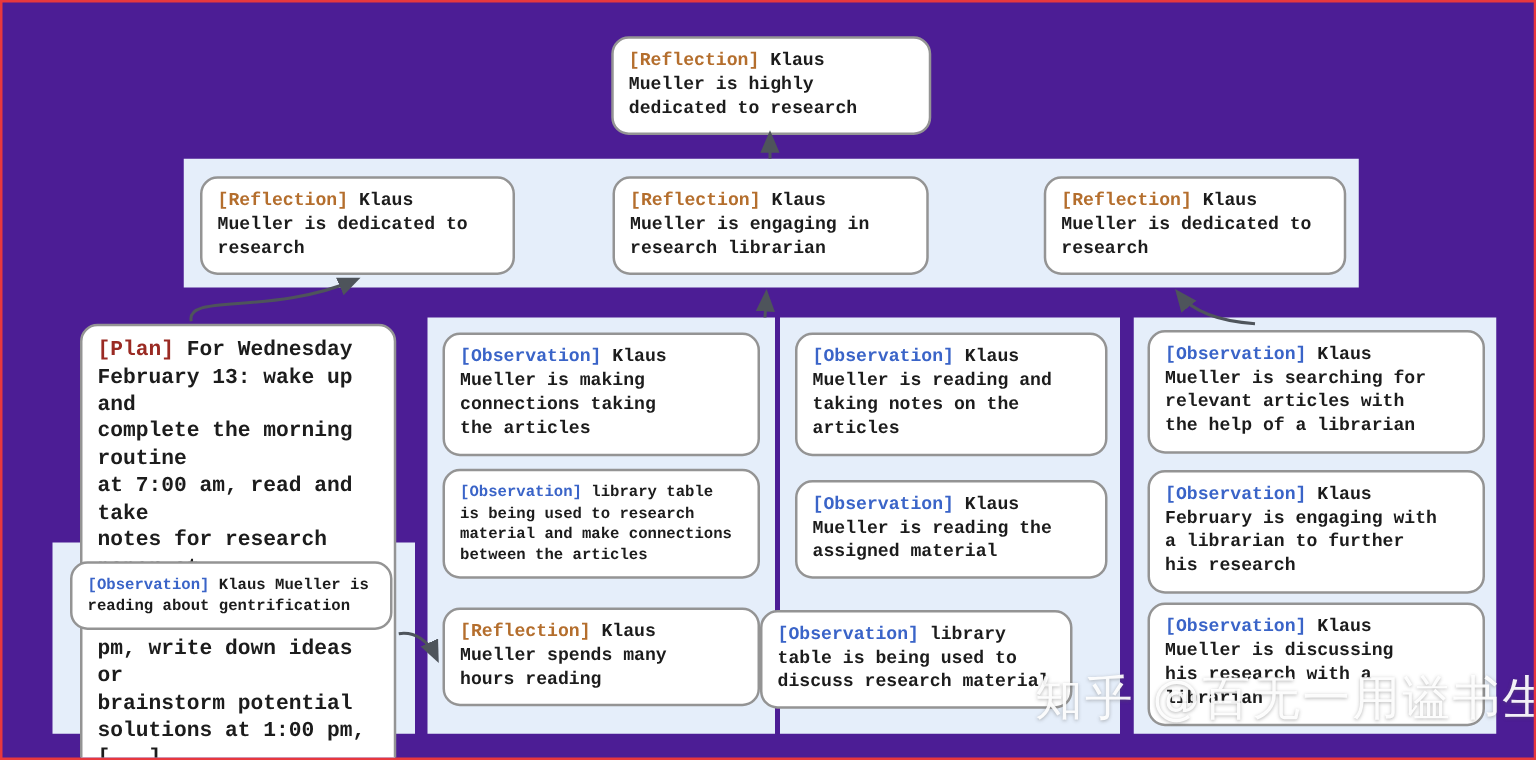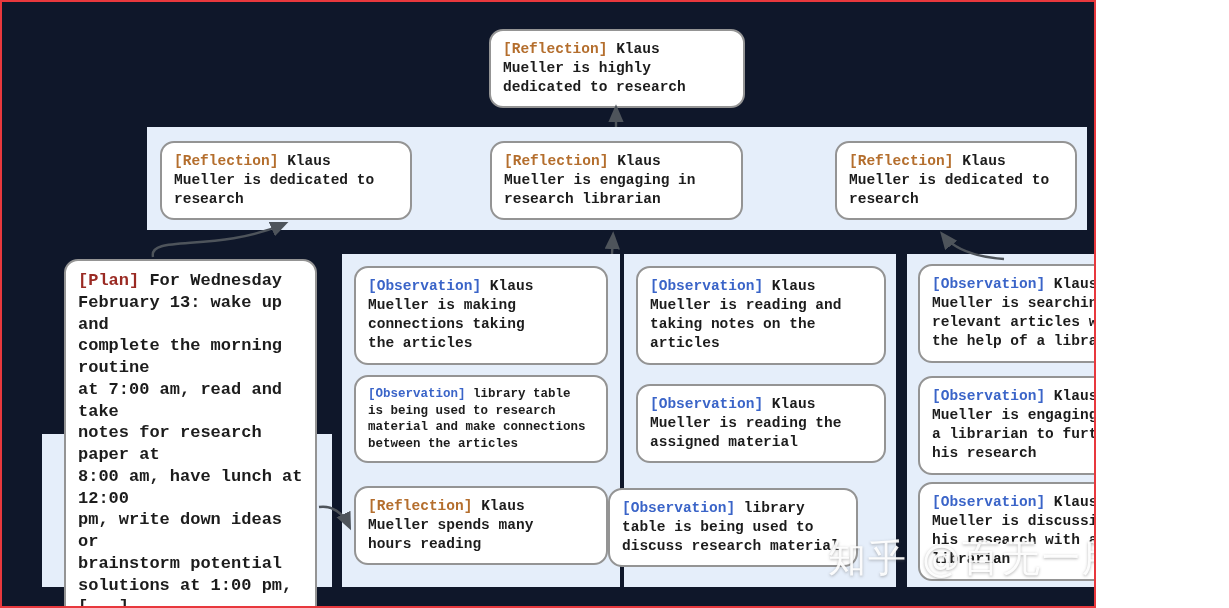--- a/index.html
+++ b/index.html
@@ -1,17 +1,17 @@
 <!DOCTYPE html>
 <html><head>
 <meta charset="utf-8">
 <style>
   html,body{margin:0;padding:0;background:#ffffff;}
   .canvas{
-    position:relative;width:1096px;height:608px;background:#0f172a;
+    position:relative;width:1229px;height:608px;background:#4c1d95;
     overflow:hidden;border:2px solid #e8383d;box-sizing:border-box;
     font-family:"Liberation Mono","DejaVu Sans Mono",monospace;
   }
   .band{position:absolute;background:#e5eefa;z-index:1;}
   .node{
     position:absolute;background:#ffffff;border:2px solid #949494;border-radius:14px;
     padding:9px 12px;box-sizing:border-box;z-index:2;
     font-weight:bold;color:#1c1c1c;font-size:14.5px;line-height:1.32;
     white-space:pre-line;
   }
@@ -57,20 +57,22 @@
   <div class="node plan" style="left:62px;top:257px;width:253px"><span class="tag p">[Plan]</span> <span>For Wednesday
 February 13: wake up and
 complete the morning routine
 at 7:00 am, read and take
 notes for research paper at
 8:00 am, have lunch at 12:00
 pm, write down ideas or
 brainstorm potential
 solutions at 1:00 pm, [...]</span></div>
 
+  <div class="node small" style="left:54px;top:447px;width:258px"><span class="tag o">[Observation]</span> <span>Klaus Mueller is
+reading about gentrification</span></div>
 
   <div class="node" style="left:352px;top:264px;width:254px"><span class="tag o">[Observation]</span> <span>Klaus
 Mueller is making
 connections taking
 the articles</span></div>
   <div class="node small" style="left:352px;top:373px;width:254px"><span class="tag o">[Observation]</span> <span>library table
 is being used to research
 material and make connections
 between the articles</span></div>
   <div class="node" style="left:352px;top:484px;width:254px"><span class="tag r">[Reflection]</span> <span>Klaus
@@ -86,21 +88,21 @@
 assigned material</span></div>
   <div class="node" style="left:606px;top:486px;width:250px"><span class="tag o">[Observation]</span> <span>library
 table is being used to
 discuss research material</span></div>
 
   <div class="node" style="left:916px;top:262px;width:270px"><span class="tag o">[Observation]</span> <span>Klaus
 Mueller is searching for
 relevant articles with
 the help of a librarian</span></div>
   <div class="node" style="left:916px;top:374px;width:270px"><span class="tag o">[Observation]</span> <span>Klaus
-Mueller is engaging with
+February is engaging with
 a librarian to further
 his research</span></div>
   <div class="node" style="left:916px;top:480px;width:270px"><span class="tag o">[Observation]</span> <span>Klaus
 Mueller is discussing
 his research with a
 librarian</span></div>
 
   <svg class="arrows" viewBox="0 0 1229 608" xmlns="http://www.w3.org/2000/svg">
     <defs>
       <marker id="ah" orient="auto" markerWidth="9" markerHeight="8" refX="5.5" refY="3.2">

